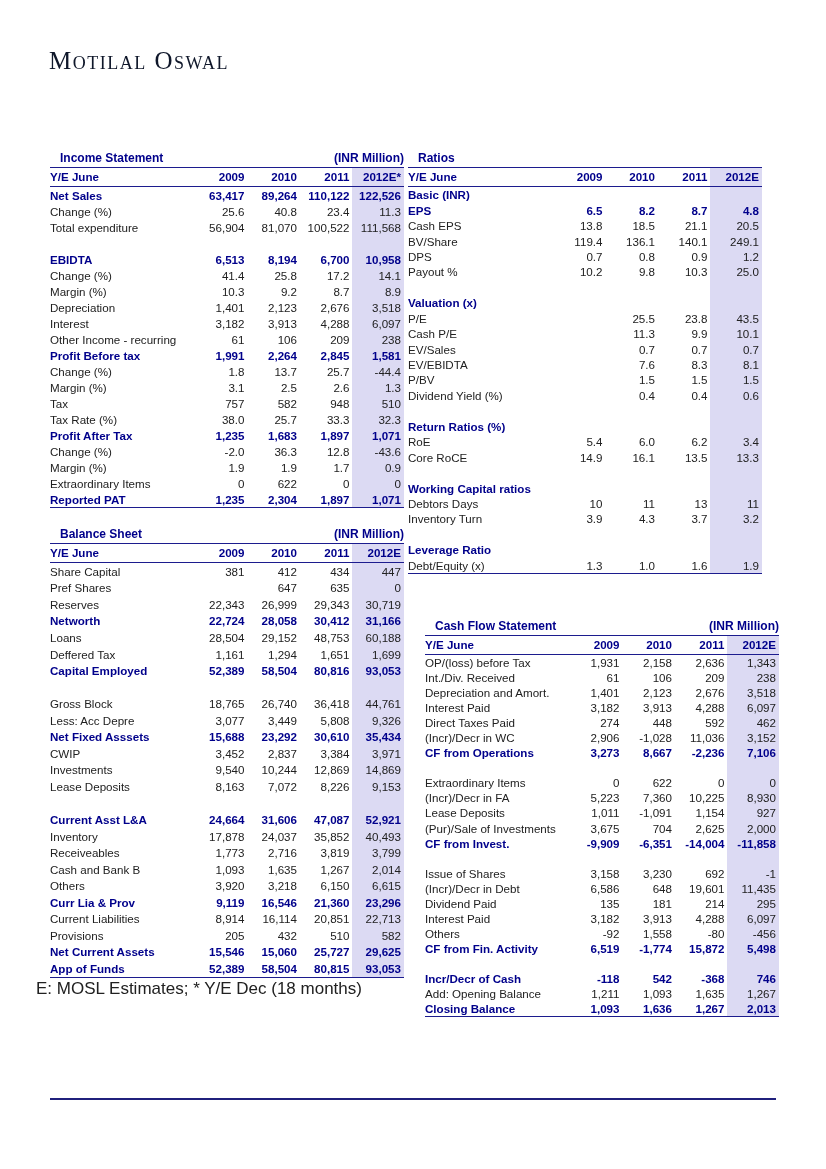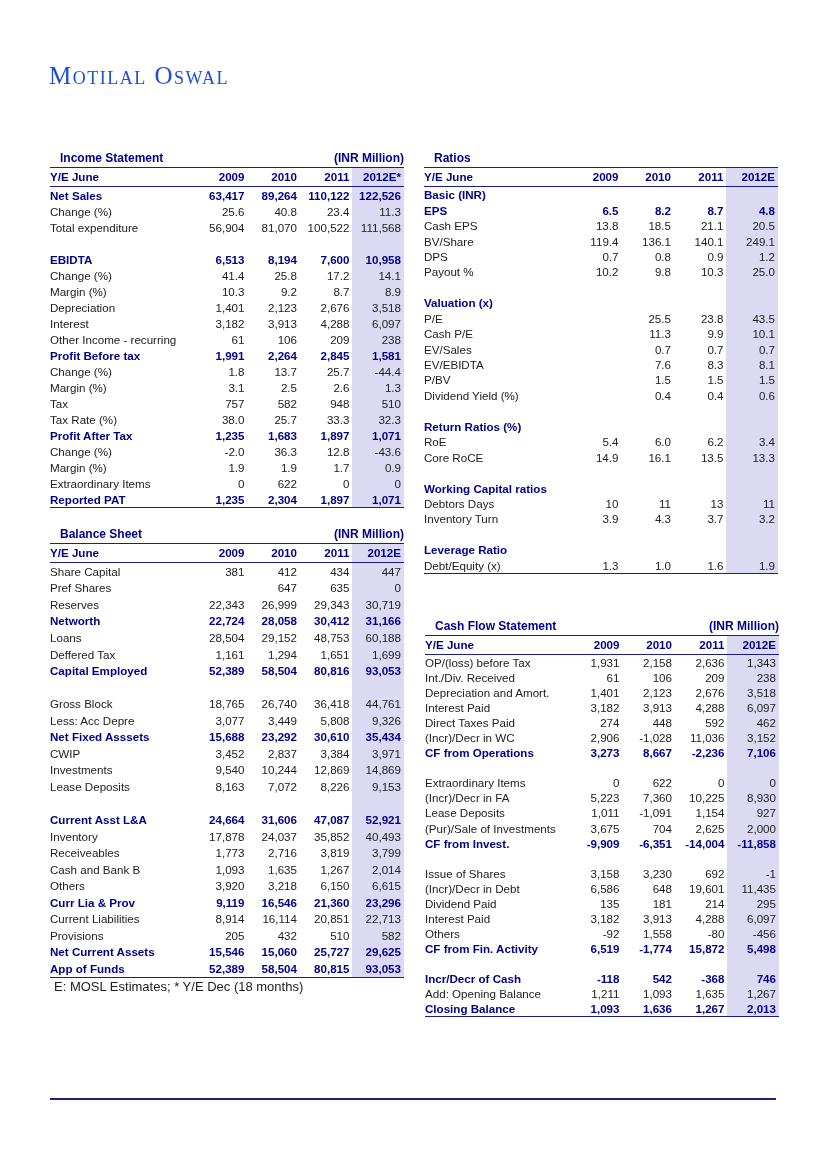--- a/index.html
+++ b/index.html
@@ -1,28 +1,28 @@
 <!DOCTYPE html>
 <html><head>
 <meta charset="utf-8">
 <style>
   html,body{margin:0;padding:0;background:#ffffff;}
   .page{
     position:relative;width:826px;height:1169px;background:#ffffff;overflow:hidden;
     font-family:"Liberation Sans", sans-serif;color:#212121;
   }
   .logo{
-    position:absolute;left:49px;top:62px;
+    position:absolute;left:49px;top:47px;
     font-family:"Liberation Serif", serif;font-variant:small-caps;
-    font-size:25px;letter-spacing:1.5px;color:#1d4ed8;font-weight:500;
+    font-size:25px;letter-spacing:1.5px;color:#0f172a;font-weight:500;
   }
   .fin-section{position:absolute;width:354px;}
   #income-section{left:50px;top:151px;}
   #balance-section{left:50px;top:527px;}
-  #ratios-section{left:424px;top:151px;}
+  #ratios-section{left:408px;top:151px;}
   #cashflow-section{left:425px;top:619px;}
 
   .t-head{
     display:flex;justify-content:space-between;align-items:flex-end;
     border-bottom:1px solid #1c1c8e;padding-bottom:2px;height:14px;
   }
   .t-head span{font-size:12px;font-weight:bold;color:#00008b;line-height:14px;padding-left:10px;}
 
   table{width:100%;border-collapse:collapse;table-layout:fixed;font-size:11.6px;}
   thead th{
@@ -38,21 +38,21 @@
   td:first-child{text-align:left;padding-left:0;}
   th:last-child,td:last-child{background:#dcdaf3;padding-right:3px;}
   tr.bold td,tr.section td{color:#00008b;font-weight:bold;}
   tr.rule td{border-bottom:1.5px solid #1c1c8e;}
 
   #income-section td{height:16px;}
   #balance-section td{height:16.55px;}
   #ratios-section td{height:15.45px;}
   #cashflow-section td{height:15.05px;}
 
-  .footnote{position:absolute;left:54px;top:979px;font-size:13px;color:#212121;}
+  .footnote{position:absolute;left:36px;top:979px;font-size:17px;color:#212121;}
   .bottom-rule{position:absolute;left:50px;top:1098px;width:726px;height:2px;background:#20207c;}
 </style>
 </head>
 <body>
 
 <div class="page">
 
   <div class="logo">Motilal Oswal</div>
 
   <section class="fin-section" id="income-section">
@@ -96,21 +96,21 @@
             <td></td>
             <td></td>
             <td></td>
             <td></td>
             <td></td>
           </tr>
           <tr class="bold">
             <td>EBIDTA</td>
             <td>6,513</td>
             <td>8,194</td>
-            <td>7,600</td>
+            <td>6,700</td>
             <td>10,958</td>
           </tr>
           <tr>
             <td>Change (%)</td>
             <td>41.4</td>
             <td>25.8</td>
             <td>17.2</td>
             <td>14.1</td>
           </tr>
           <tr>

